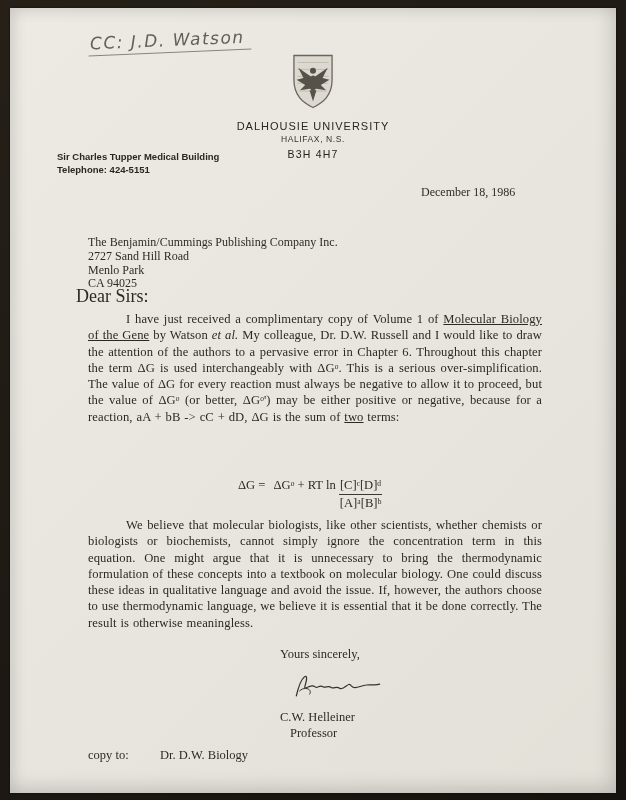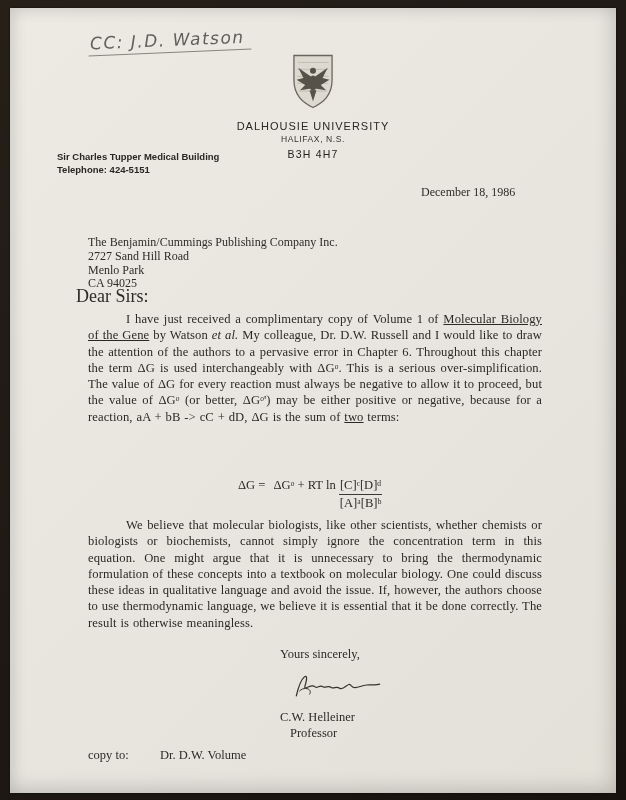--- a/index.html
+++ b/index.html
@@ -129,17 +129,17 @@
         <svg viewBox="0 0 120 46" width="100" height="40" aria-hidden="true">
           <path d="M10 36 C16 10 26 6 21 22 C17 33 28 20 32 25 C35 28 38 22 42 25 C45 27 48 23 52 26 C55 28 58 24 62 27 C68 30 72 18 76 24 C80 29 86 24 94 23 C100 22 104 24 110 22" fill="none" stroke="#35322c" stroke-width="1.5" stroke-linecap="round"></path>
           <path d="M14 30 C20 24 30 28 26 34" fill="none" stroke="#35322c" stroke-width="1.2" stroke-linecap="round"></path>
         </svg>
       </span>
       <div class="signer-name">C.W. Helleiner</div>
       <div class="signer-title">Professor</div>
     </div>
 
     <div class="copy-line">
-      <span class="copy-label">copy to:</span><span>Dr. D.W. Volume</span>
+      <span class="copy-label">copy to:</span><span>Dr. D.W. Biology</span>
     </div>
 
   </div>
 </div>
 
 </body></html>

